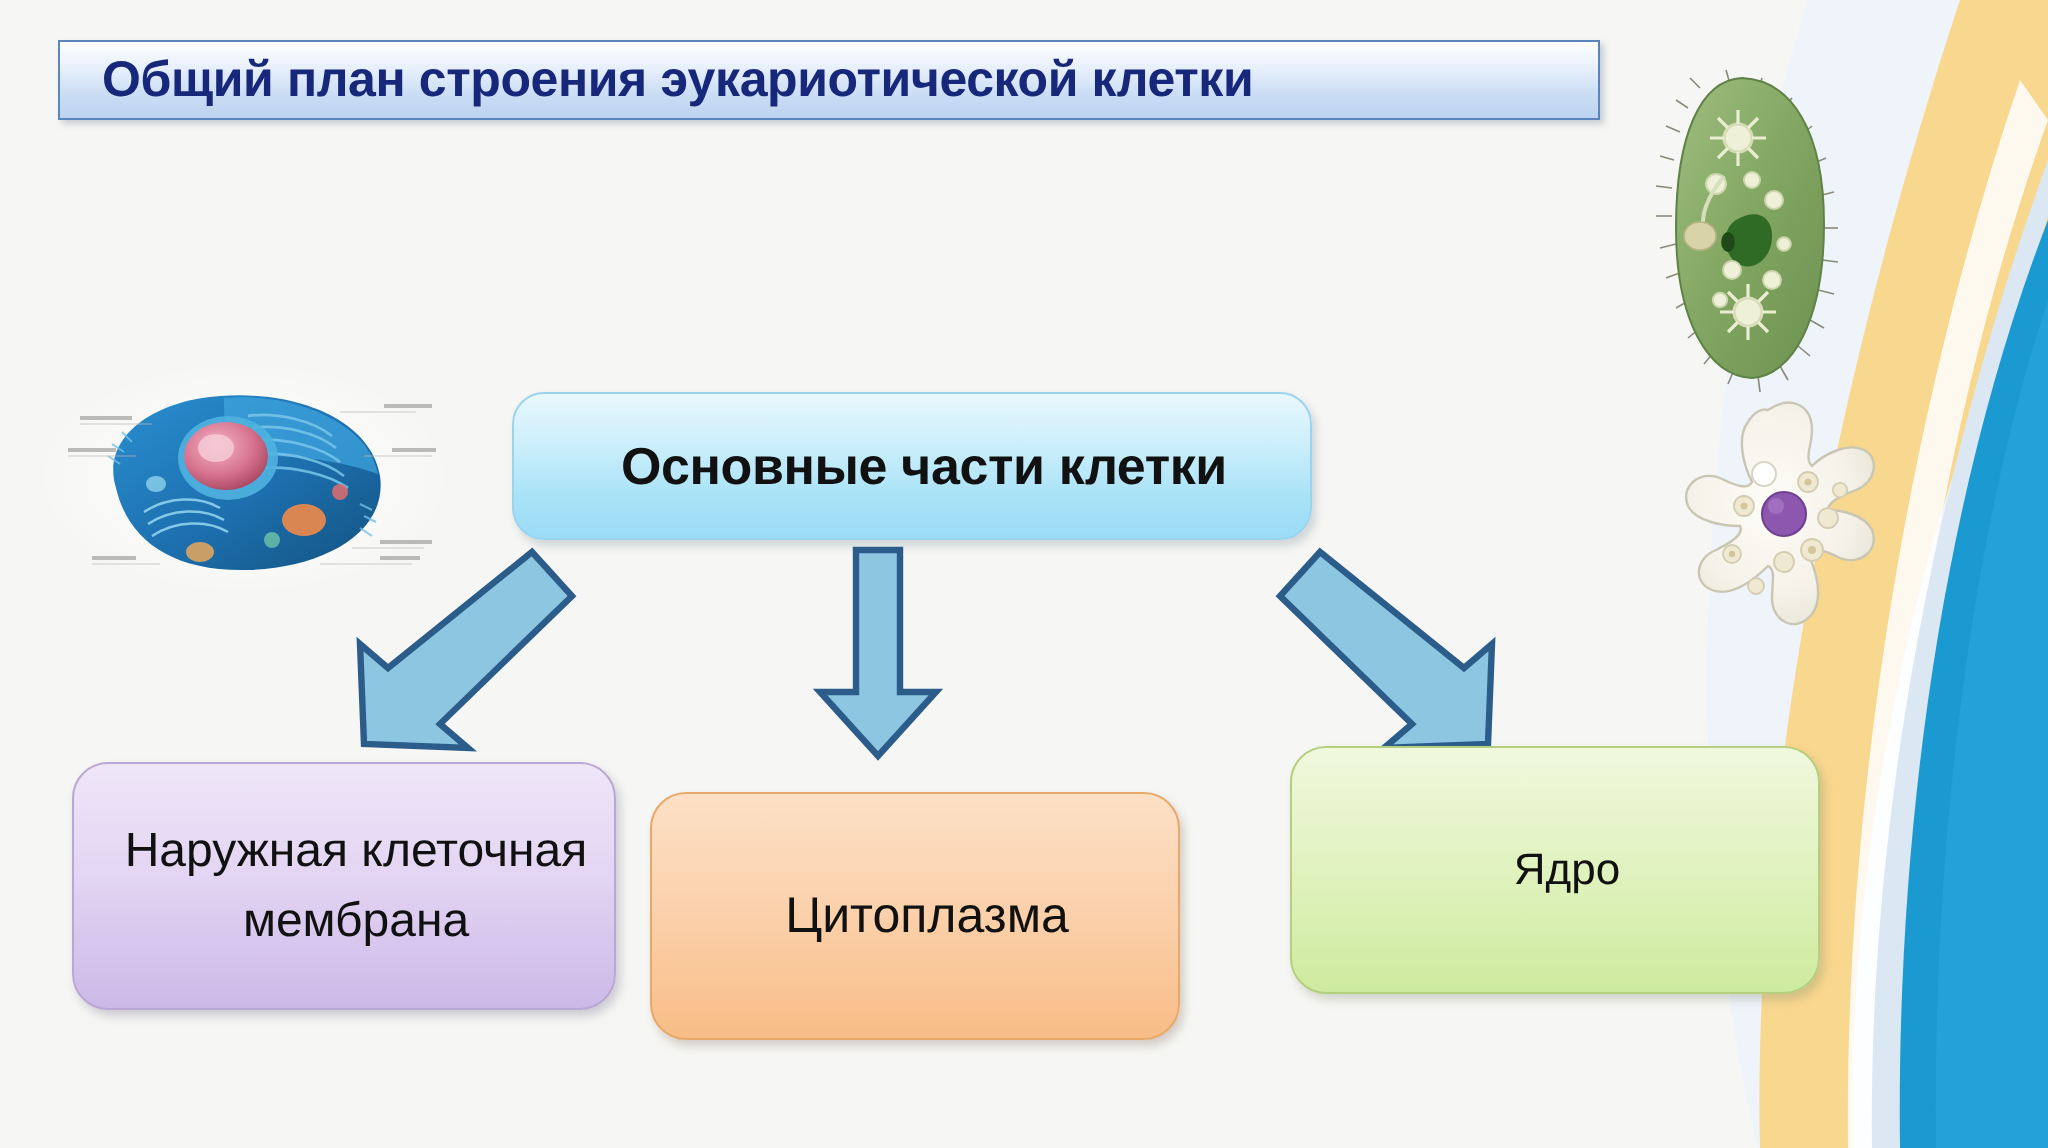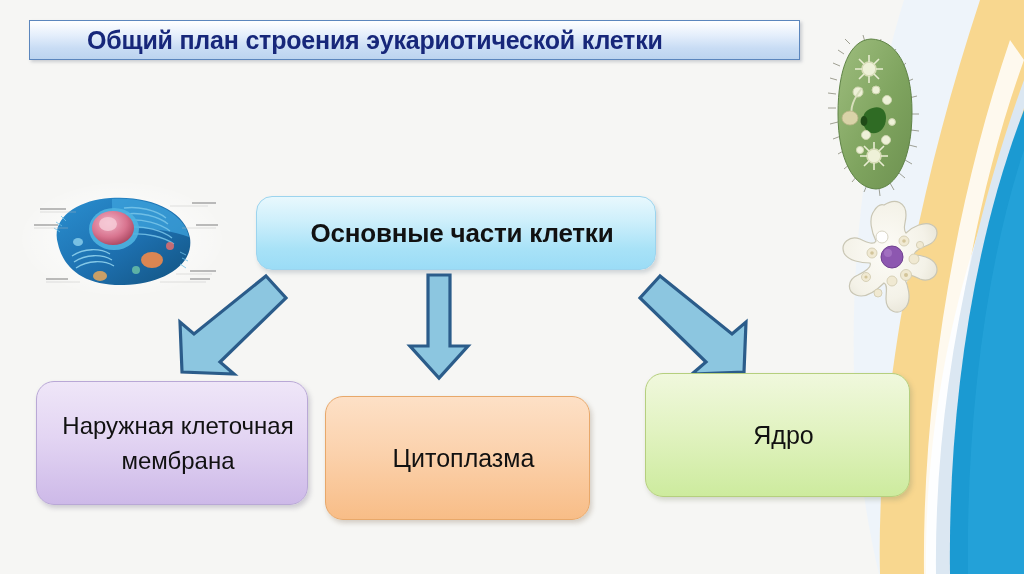--- a/index.html
+++ b/index.html
@@ -17,21 +17,20 @@
   .deco{position:absolute;top:0;right:0;width:240px;height:574px;overflow:hidden;pointer-events:none;}
 
   
   .title-box{
     position:absolute;left:29px;top:20px;width:771px;height:40px;
     border:1px solid #5b86bd;
     background:linear-gradient(to bottom,#ffffff 0%,#e4eefb 38%,#c8dcf4 72%,#bcd4ef 100%);
     box-shadow:2px 2px 3px rgba(120,130,145,.35);
     display:flex;align-items:center;
     box-sizing:border-box;
-    padding-left:36px;
   }
   .title-text{
     margin-left:21px;
     font-size:25px;font-weight:bold;color:#17277a;
     letter-spacing:-.2px;white-space:nowrap;
     font-family:"Liberation Sans","DejaVu Sans",sans-serif;
   }
 
   
   .lead{
@@ -73,21 +72,21 @@
     background:linear-gradient(to bottom,#fde0c6 0%,#fbd2ad 45%,#f8bd87 100%);
     box-shadow:2px 3px 5px rgba(140,120,100,.33);
     font-size:25px;
   }
   .box-nucleus{
     left:645px;top:373px;width:265px;height:124px;
     border-radius:18px;
     border:1px solid #b5cf7e;
     background:linear-gradient(to bottom,#f0f8dd 0%,#e2f3c2 45%,#cdeb9e 100%);
     box-shadow:2px 3px 5px rgba(125,135,105,.30);
-    font-size:25px;
+    font-size:22px;
   }
 
   
   .arrow{position:absolute;}
 </style>
 </head>
 <body>
 
 <div class="slide">
 

